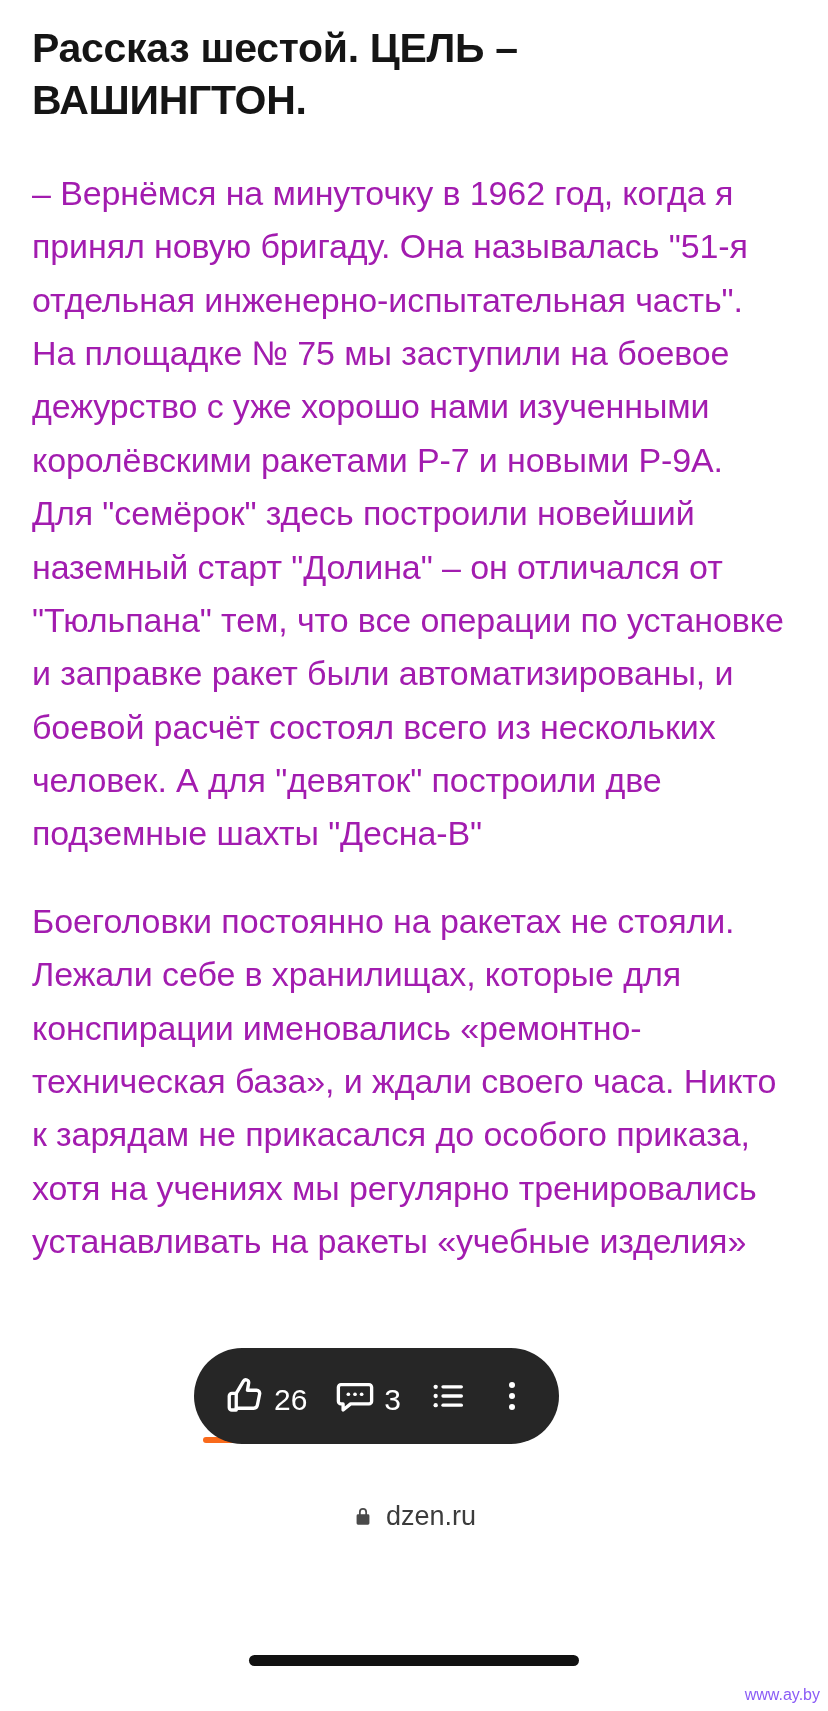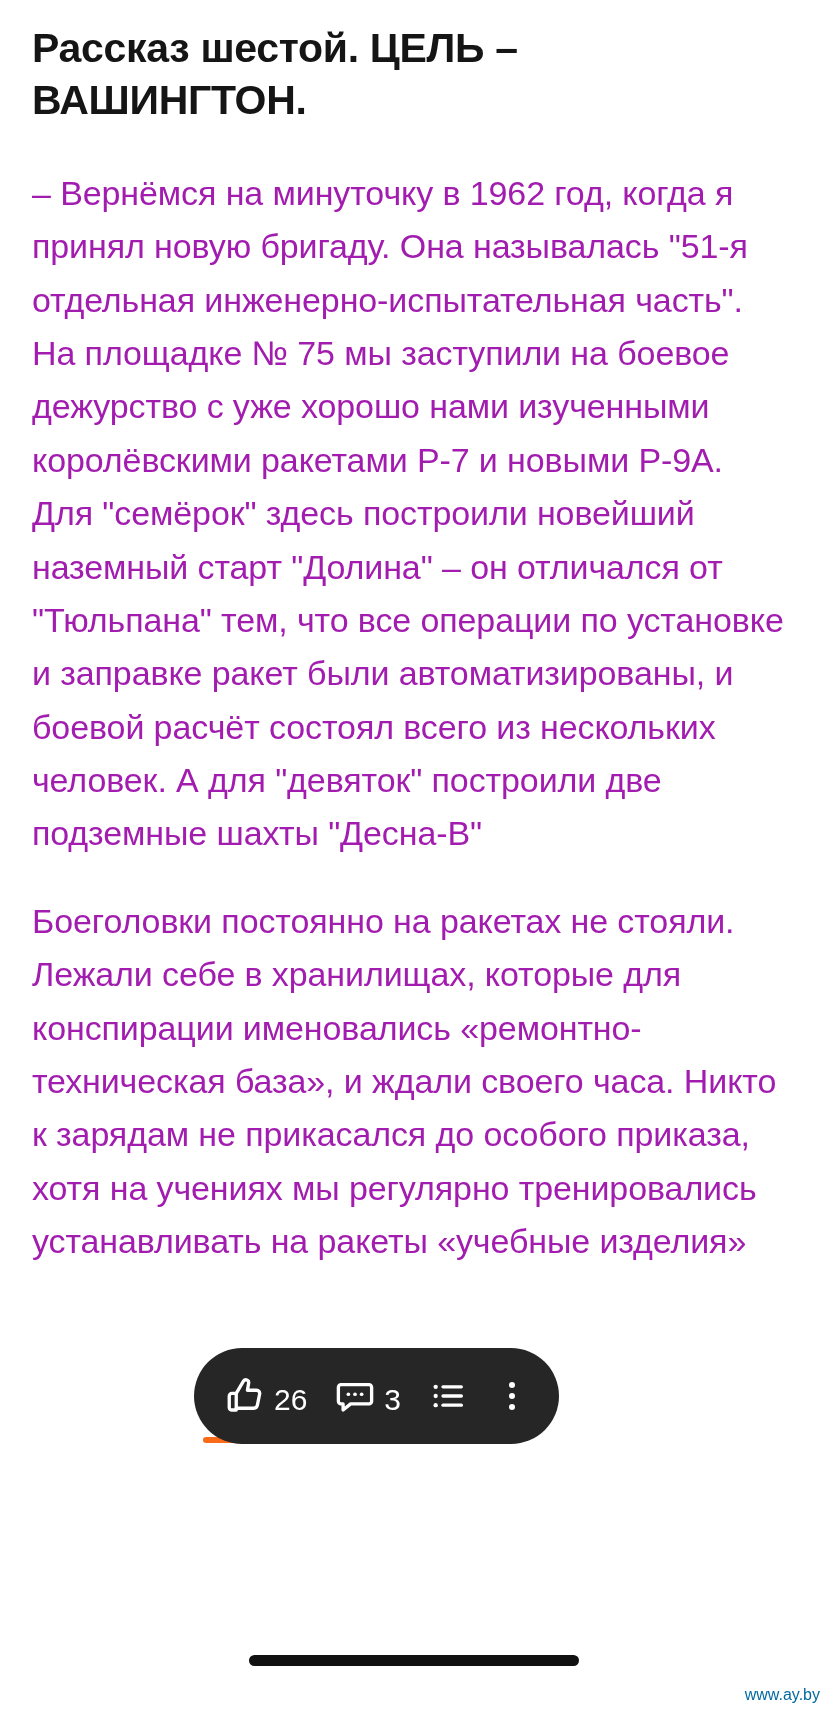--- a/index.html
+++ b/index.html
@@ -134,21 +134,21 @@
     height: 11px;
     border-radius: 6px;
     background: #111111;
   }
 
   .watermark {
     position: absolute;
     right: 8px;
     top: 1686px;
     font-size: 16px;
-    color: #0369a1;
+    color: #8b5cf6;
   }
 
   
   .clip-fade {
     position: absolute;
     left: 0;
     top: 1455px;
     width: 828px;
     height: 18px;
     background: #ffffff;
@@ -207,17 +207,25 @@
     </div>
 
     <div class="dots-btn">
       <span></span>
       <span></span>
       <span></span>
     </div>
   </div>
 
   <div class="browser-bar">
+    <div class="url-row">
+      <span class="lock-icon">
+        <svg class="icon-svg" width="22" height="22" viewBox="0 0 24 24" fill="#4a4a4a">
+          <path d="M12 2.2a4.4 4.4 0 0 0-4.4 4.4V9H6.6A1.6 1.6 0 0 0 5 10.6v8.3A1.6 1.6 0 0 0 6.6 20.5h10.8a1.6 1.6 0 0 0 1.6-1.6v-8.3A1.6 1.6 0 0 0 17.4 9h-1V6.6A4.4 4.4 0 0 0 12 2.2zm0 1.9a2.5 2.5 0 0 1 2.5 2.5V9h-5V6.6A2.5 2.5 0 0 1 12 4.1z"></path>
+        </svg>
+      </span>
+      <span class="url-text">dzen.ru</span>
+    </div>
     <div class="home-indicator"></div>
   </div>
 
   <div class="watermark">www.ay.by</div>
 </div>
 
 </body></html>

